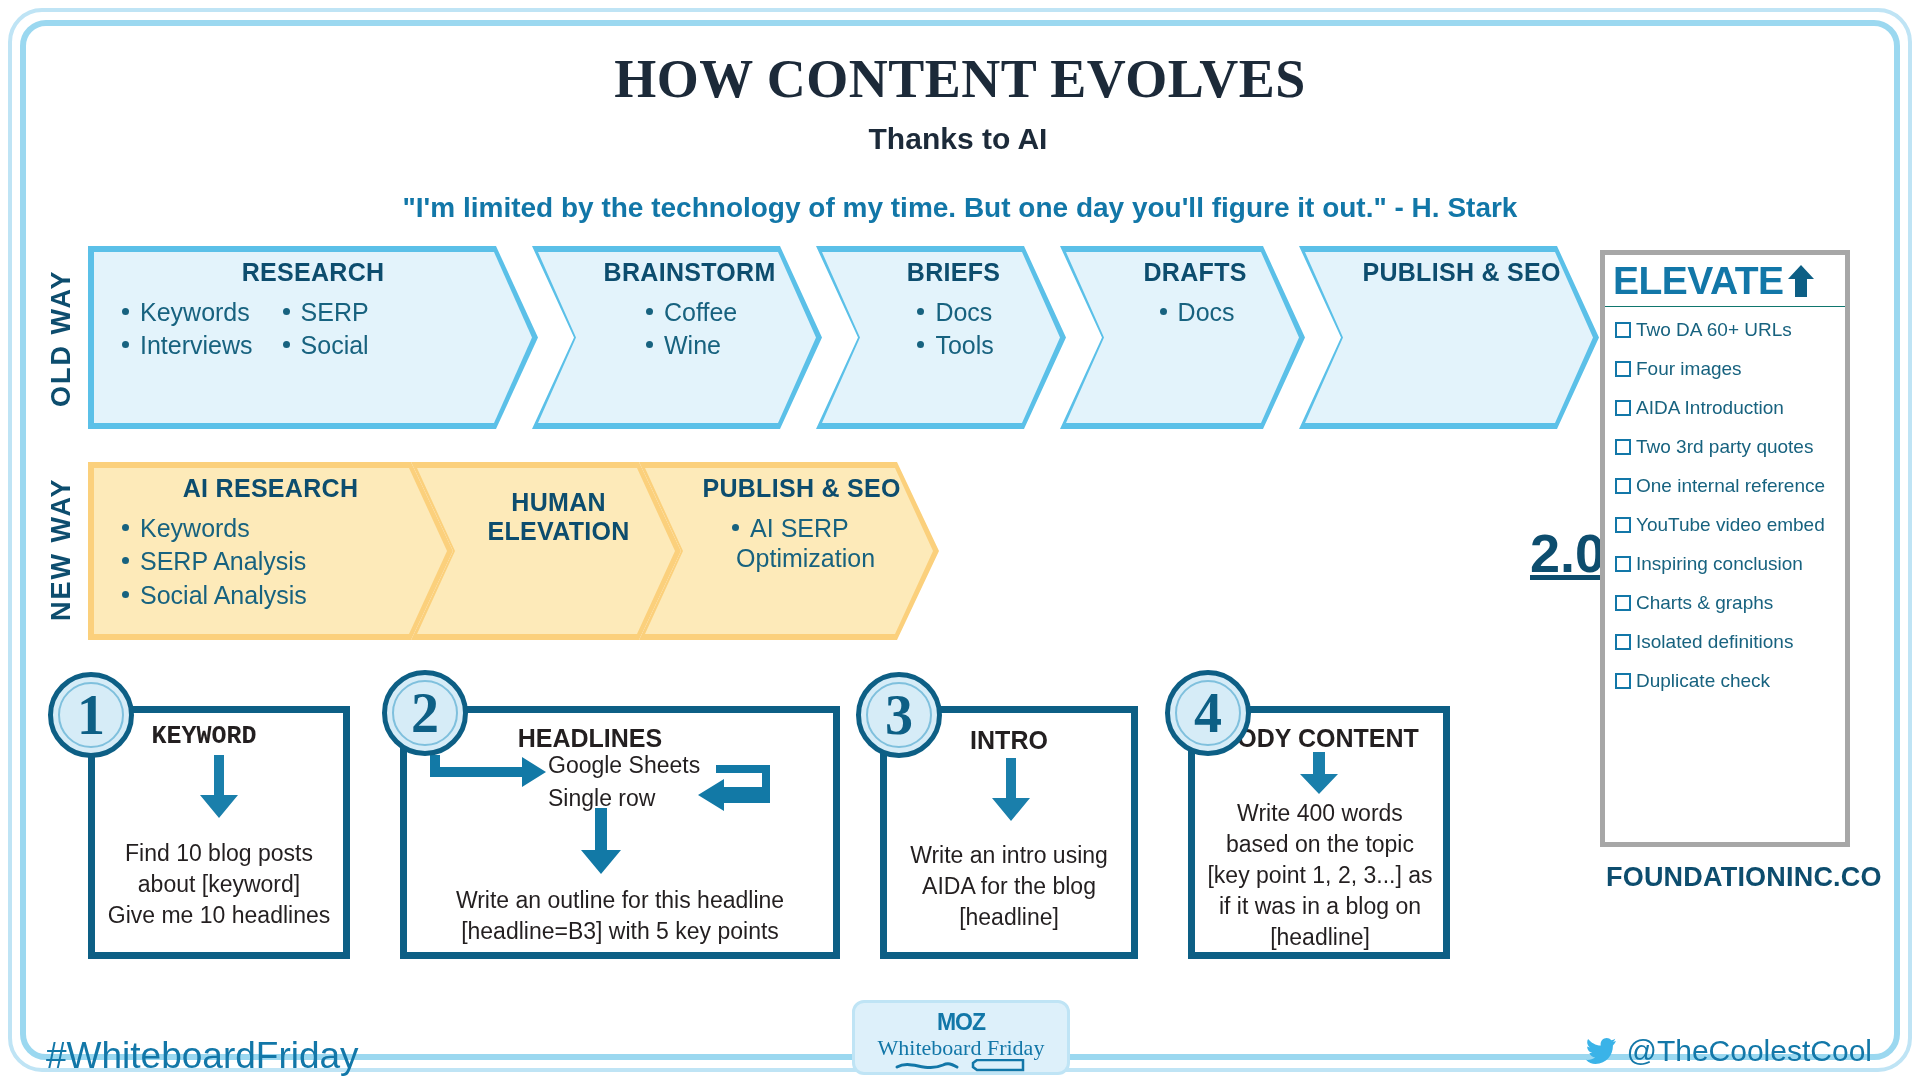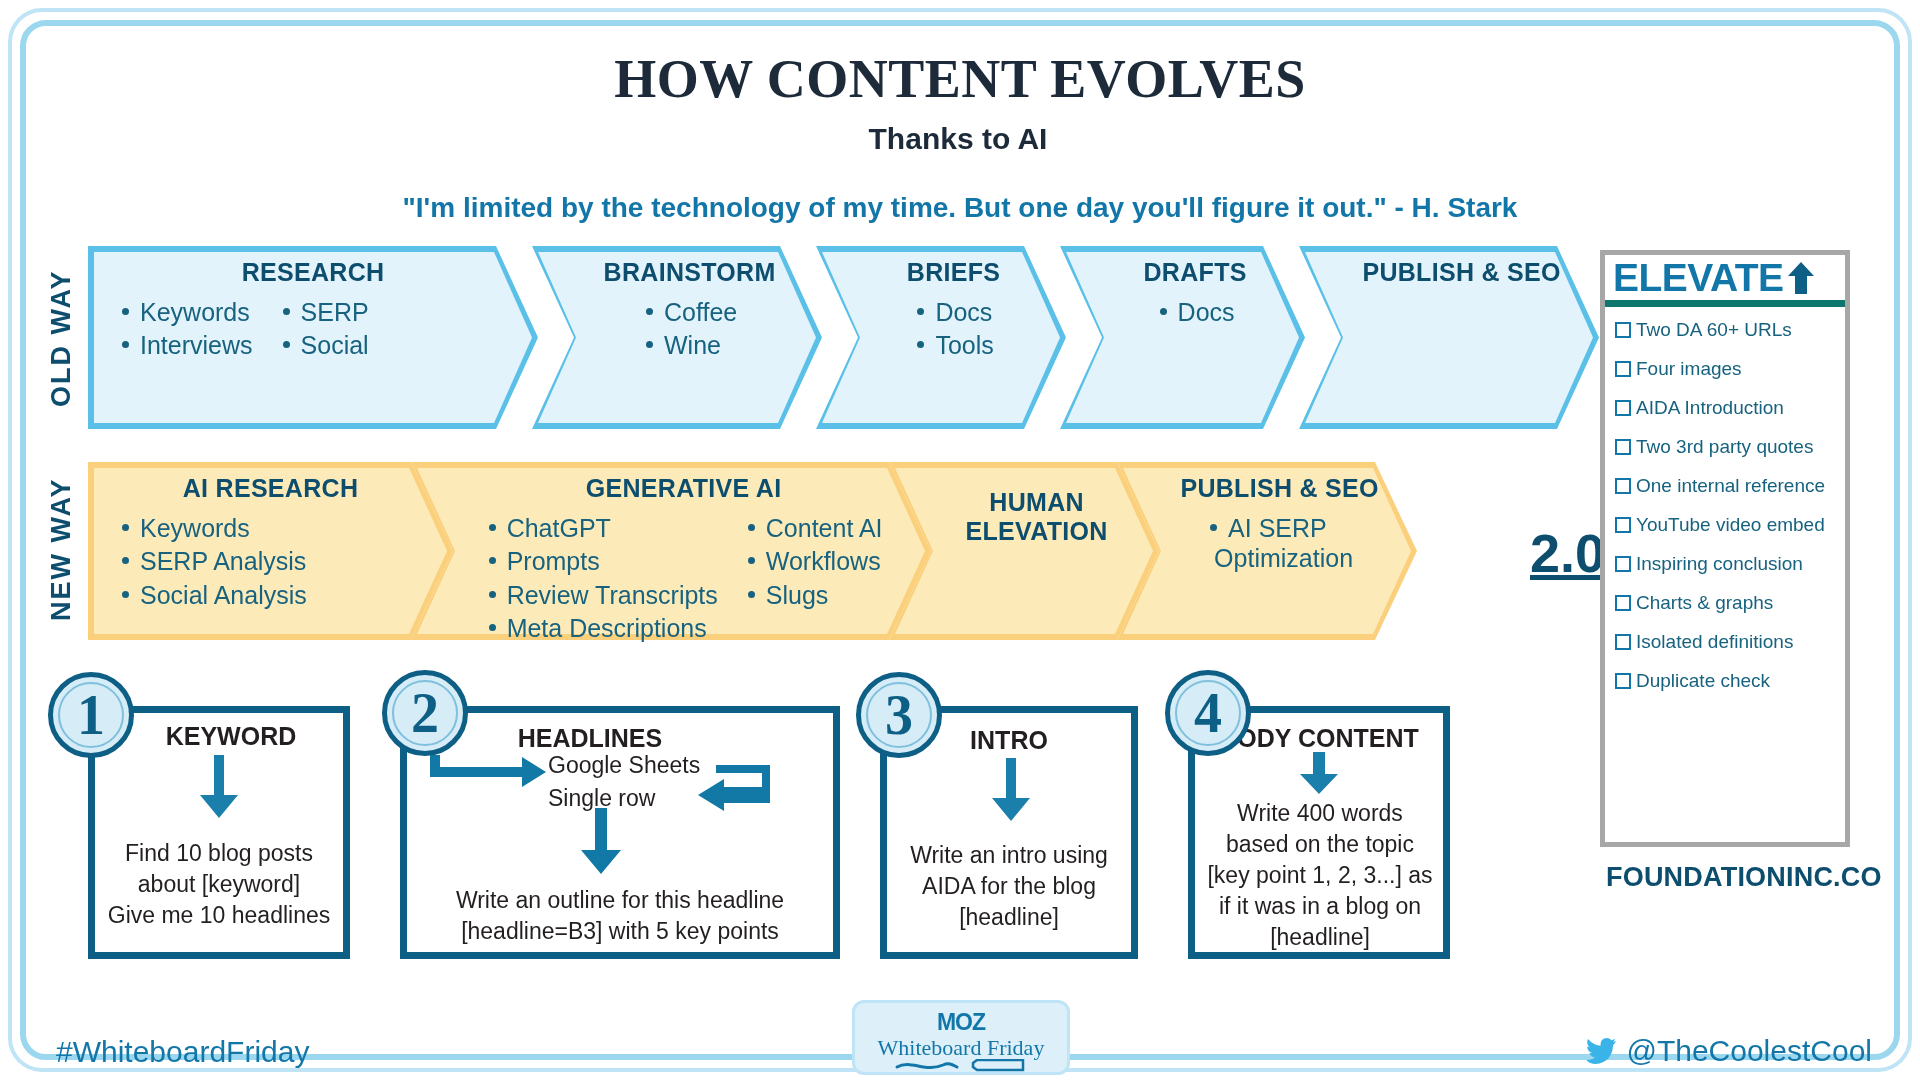--- a/index.html
+++ b/index.html
@@ -87,21 +87,21 @@
   }
   #version-old{left:1513px;top:300px;}
   #version-new{left:1530px;top:522px;text-decoration:underline;}
 
   
   .elevate-panel{
     position:absolute;left:1600px;top:250px;width:250px;height:597px;
     border:5px solid #a7a7a7;box-sizing:border-box;background:#ffffff;
   }
   .elevate-head{
-    height:52px;border-bottom:7px solid #0f766e;display:flex;align-items:center;
+    height:52px;border-bottom:1px solid #0f766e;display:flex;align-items:center;
     padding:0 8px;gap:4px;box-sizing:border-box;
   }
   .elevate-head .word{
     font-size:39px;font-weight:bold;color:#1277a8;letter-spacing:-.5px;
   }
   .up-arrow{width:26px;height:32px;flex:none;}
   .check-list{padding:12px 10px 0 10px;}
   .check-row{display:flex;align-items:center;gap:5px;margin-bottom:17px;}
   .cbox{width:16px;height:16px;border:2.5px solid #1277a8;box-sizing:border-box;flex:none;}
   .check-row span{font-size:19px;color:#17627f;white-space:nowrap;}
@@ -139,21 +139,21 @@
   
   .moz-badge{
     position:absolute;left:852px;top:1000px;width:218px;height:75px;
     background:#ddf0fa;border:3px solid #bfe4f5;border-radius:12px;box-sizing:border-box;
     text-align:center;
   }
   .moz-word{margin-top:6px;font-size:23px;font-weight:bold;color:#1277a8;letter-spacing:-1px;
     font-family:"Liberation Sans",sans-serif;}
   .moz-sub{font-family:"Liberation Serif",serif;font-size:22px;color:#1277a8;line-height:1.05;}
   .hashtag{
-    position:absolute;left:56px;top:1035px;font-size:30px;color:#1277a8;
+    position:absolute;left:46px;top:1035px;font-size:37px;color:#1277a8;
   }
   .handle-wrap{
     position:absolute;right:48px;top:1034px;display:flex;align-items:center;gap:10px;
   }
   .handle{font-size:30px;color:#1277a8;}
   .bird{width:30px;height:26px;}
 </style>
 </head>
 <body>
 
@@ -241,41 +241,20 @@
       <div class="shape new" style="clip-path: polygon(0px 0px, calc(100% - 42px) 0px, 100% 50%, calc(100% - 42px) 100%, 0px 100%);">
         <div class="inner" style="inset: 6px; position: absolute; clip-path: polygon(0px 0px, calc(100% - 38px) 0px, 100% 50%, calc(100% - 38px) 100%, 0px 100%);"></div>
       </div>
       <div class="bodywrap">
         <div class="hdr" style="padding-left: 0px;">AI RESEARCH</div>
         <div class="cols" style="padding-left: 30px; justify-content: flex-start;">
           <ul class="items">
             <li>Keywords</li>
             <li>SERP Analysis</li>
             <li>Social Analysis</li>
-          </ul>
-        </div>
-      </div>
-    </div>
-    <div class="chev chev-new" style="width: 520px; margin-left: -42px; z-index: 19; background: transparent;">
-      <div class="shape new" style="clip-path: polygon(0px 0px, calc(100% - 42px) 0px, 100% 50%, calc(100% - 42px) 100%, 0px 100%, 42px 50%);">
-        <div class="inner" style="inset: 6px; position: absolute; clip-path: polygon(0px 0px, calc(100% - 38px) 0px, 100% 50%, calc(100% - 38px) 100%, 0px 100%, 38px 50%);"></div>
-      </div>
-      <div class="bodywrap">
-        <div class="hdr" style="padding-left: 25.2px;">GENERATIVE AI</div>
-        <div class="cols" style="padding-left: 25.2px;">
-          <ul class="items">
-            <li>ChatGPT</li>
-            <li>Prompts</li>
-            <li>Review Transcripts</li>
-            <li>Meta Descriptions</li>
-          </ul>
-          <ul class="items">
-            <li>Content AI</li>
-            <li>Workflows</li>
-            <li>Slugs</li>
           </ul>
         </div>
       </div>
     </div>
     <div class="chev chev-new" style="width: 270px; margin-left: -42px; z-index: 18; background: transparent;">
       <div class="shape new" style="clip-path: polygon(0px 0px, calc(100% - 42px) 0px, 100% 50%, calc(100% - 42px) 100%, 0px 100%, 42px 50%);">
         <div class="inner" style="inset: 6px; position: absolute; clip-path: polygon(0px 0px, calc(100% - 38px) 0px, 100% 50%, calc(100% - 38px) 100%, 0px 100%, 38px 50%);"></div>
       </div>
       <div class="bodywrap">
         <div class="hdr" style="padding-top: 14px; padding-left: 25.2px;">HUMAN<br>ELEVATION</div>
@@ -349,21 +328,21 @@
       </div>
     </div>
 </div>
 <div class="foundation">FOUNDATIONINC.CO</div>
 
 <div class="step">
   <div class="step-box" style="left:88px;top:706px;width:262px;height:253px;"></div>
   <div class="badge" style="left:48px;top:672px;">
     <b>1</b>
   </div>
-  <div class="step-title" style="left:100px;top:722px;width:262px;">KEYWORD</div>
+  <div class="step-title" style="left:73px;top:722px;width:262px;font-family:Liberation Mono, monospace;">KEYWORD</div>
   <svg class="arrow-svg" style="left:198px;top:755px;" width="42" height="65" viewBox="0 0 42 65">
     <path d="M16 0 H26 V40 H40 L21 63 L2 40 H16 Z" fill="#1a7fab"></path>
   </svg>
   <div class="step-text step-multiline" style="left:88px;top:838px;width:262px;">Find 10 blog posts<br>about [keyword]<br>Give me 10 headlines</div>
 </div>
 
 <div class="step">
   <div class="step-box" style="left:400px;top:706px;width:440px;height:253px;"></div>
   <div class="badge" style="left:382px;top:670px;">
     <b>2</b>

